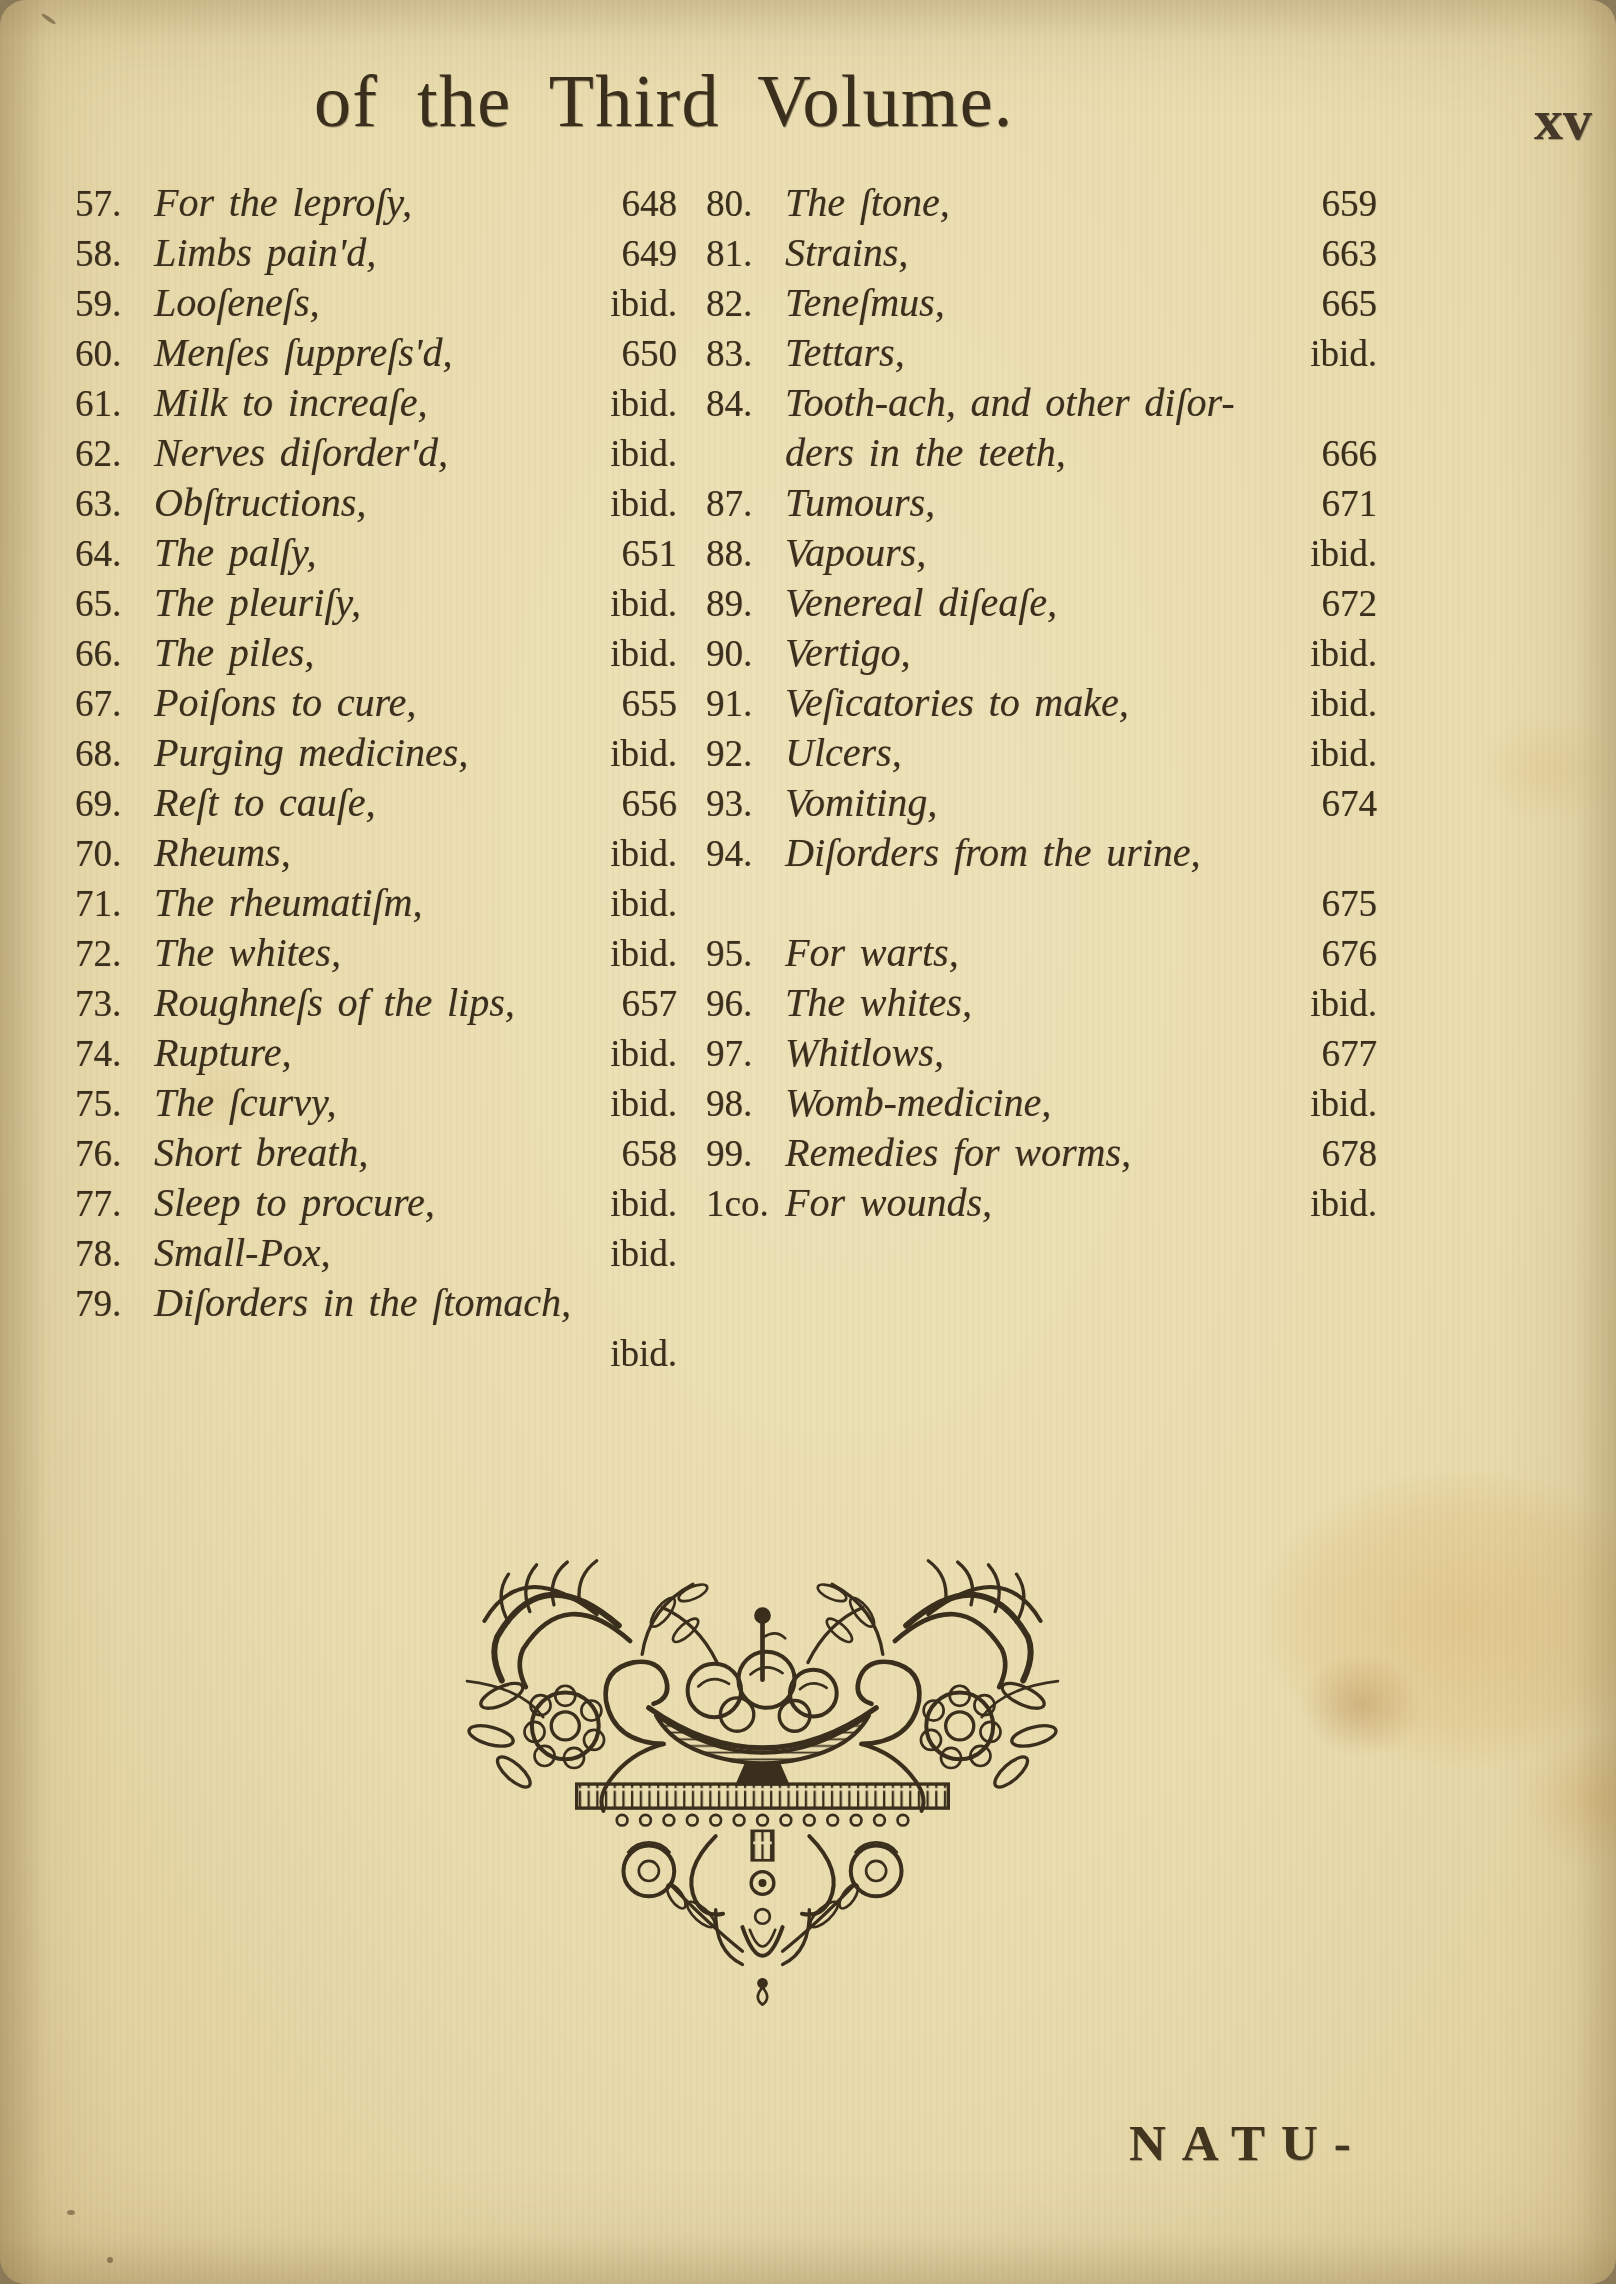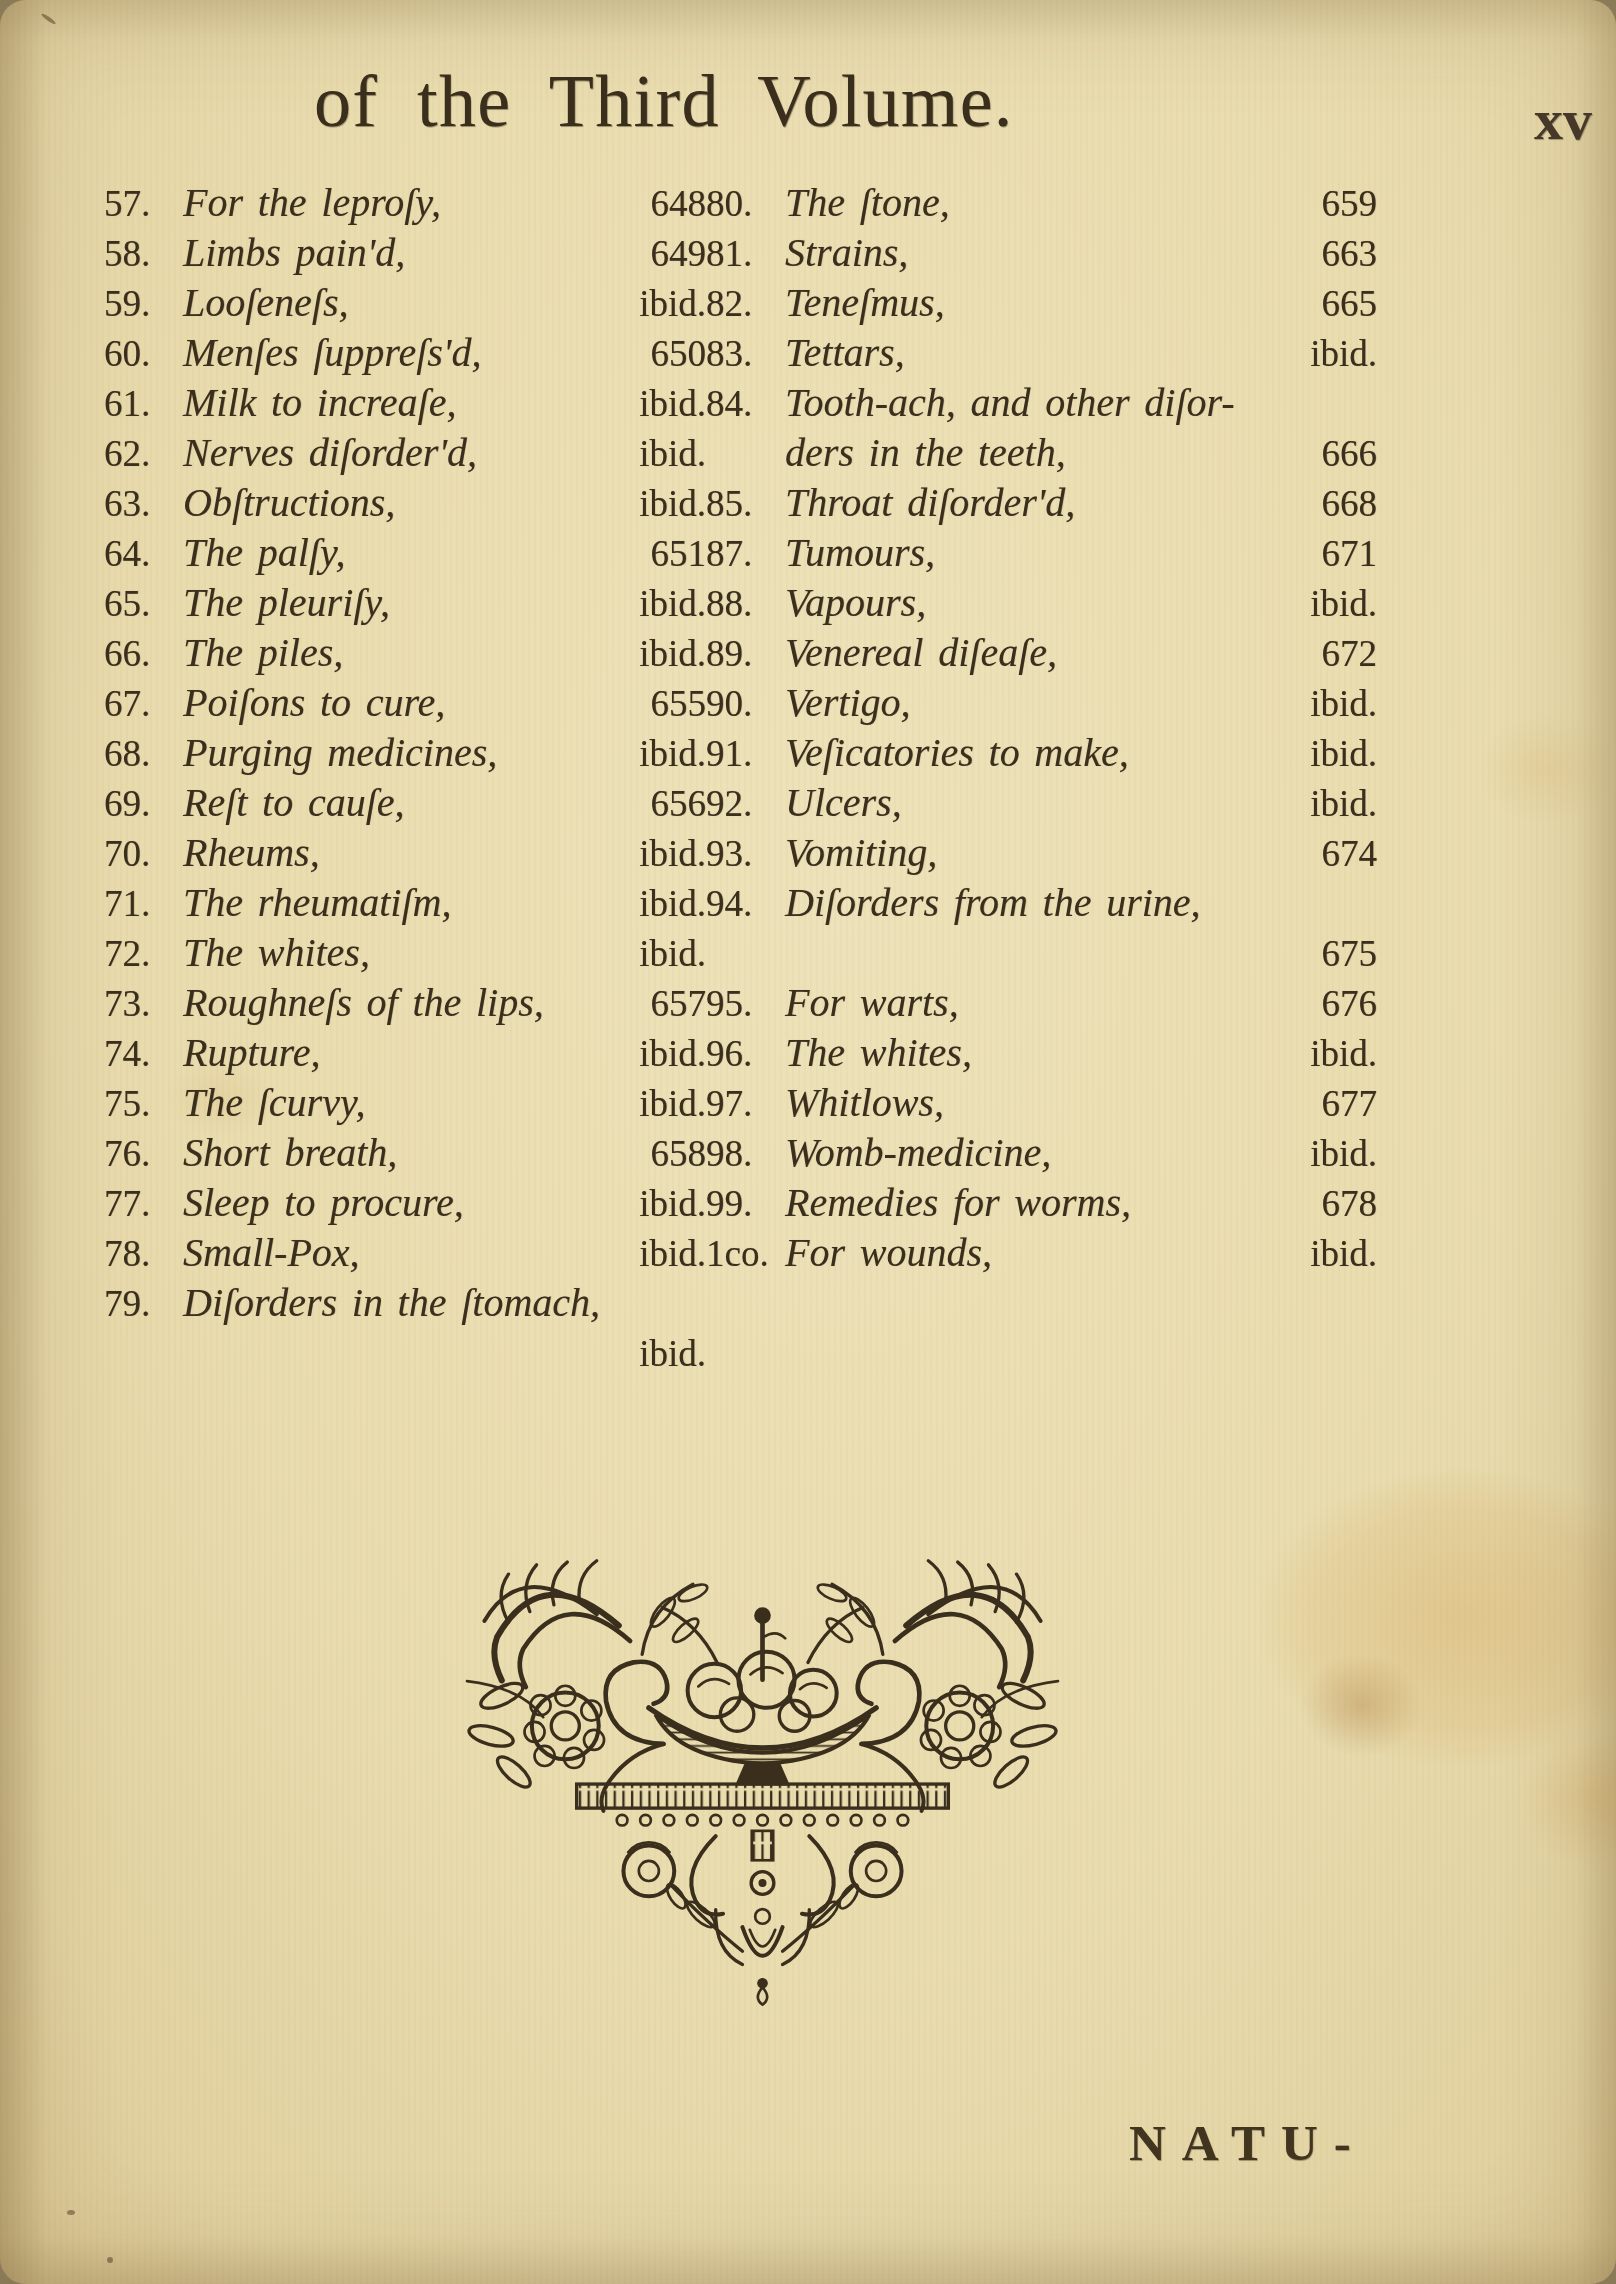--- a/index.html
+++ b/index.html
@@ -36,21 +36,21 @@
     position:absolute;left:1534px;top:86px;
     font-size:58px;font-weight:bold;color:#473929;
     text-shadow:0.7px 0.7px 0.7px rgba(58,46,28,.35);
   }
 
   .col{
     position:absolute;top:179px;
     font-size:40px;
     text-shadow:0.4px 0.4px 0.7px rgba(58,46,28,.40);
   }
-  .col-left{left:75px;width:602px;margin-left:29px;}
+  .col-left{left:75px;width:602px;}
   .col-right{left:706px;width:671px;}
   .row{
     display:flex;justify-content:space-between;align-items:baseline;
     height:50px;white-space:nowrap;
   }
   .entry{white-space:nowrap;}
   .num{
     display:inline-block;min-width:79px;
     font-style:normal;font-size:37px;
   }
@@ -221,24 +221,20 @@
       <div class="row">
         <span class="entry"><span class="num">84.</span><span class="title">Tooth-ach, and other diſor-</span></span>
         <span class="pageno"></span>
       </div>
 
       <div class="row indent">
         <span class="entry"><span class="num"></span><span class="title">ders in the teeth,</span></span>
         <span class="pageno">666</span>
       </div>
 
-      <div class="row">
-        <span class="entry"><span class="num">85.</span><span class="title">Throat diſorder'd,</span></span>
-        <span class="pageno">668</span>
-      </div>
 
 
       <div class="row">
         <span class="entry"><span class="num">87.</span><span class="title">Tumours,</span></span>
         <span class="pageno">671</span>
       </div>
 
       <div class="row">
         <span class="entry"><span class="num">88.</span><span class="title">Vapours,</span></span>
         <span class="pageno">ibid.</span>

